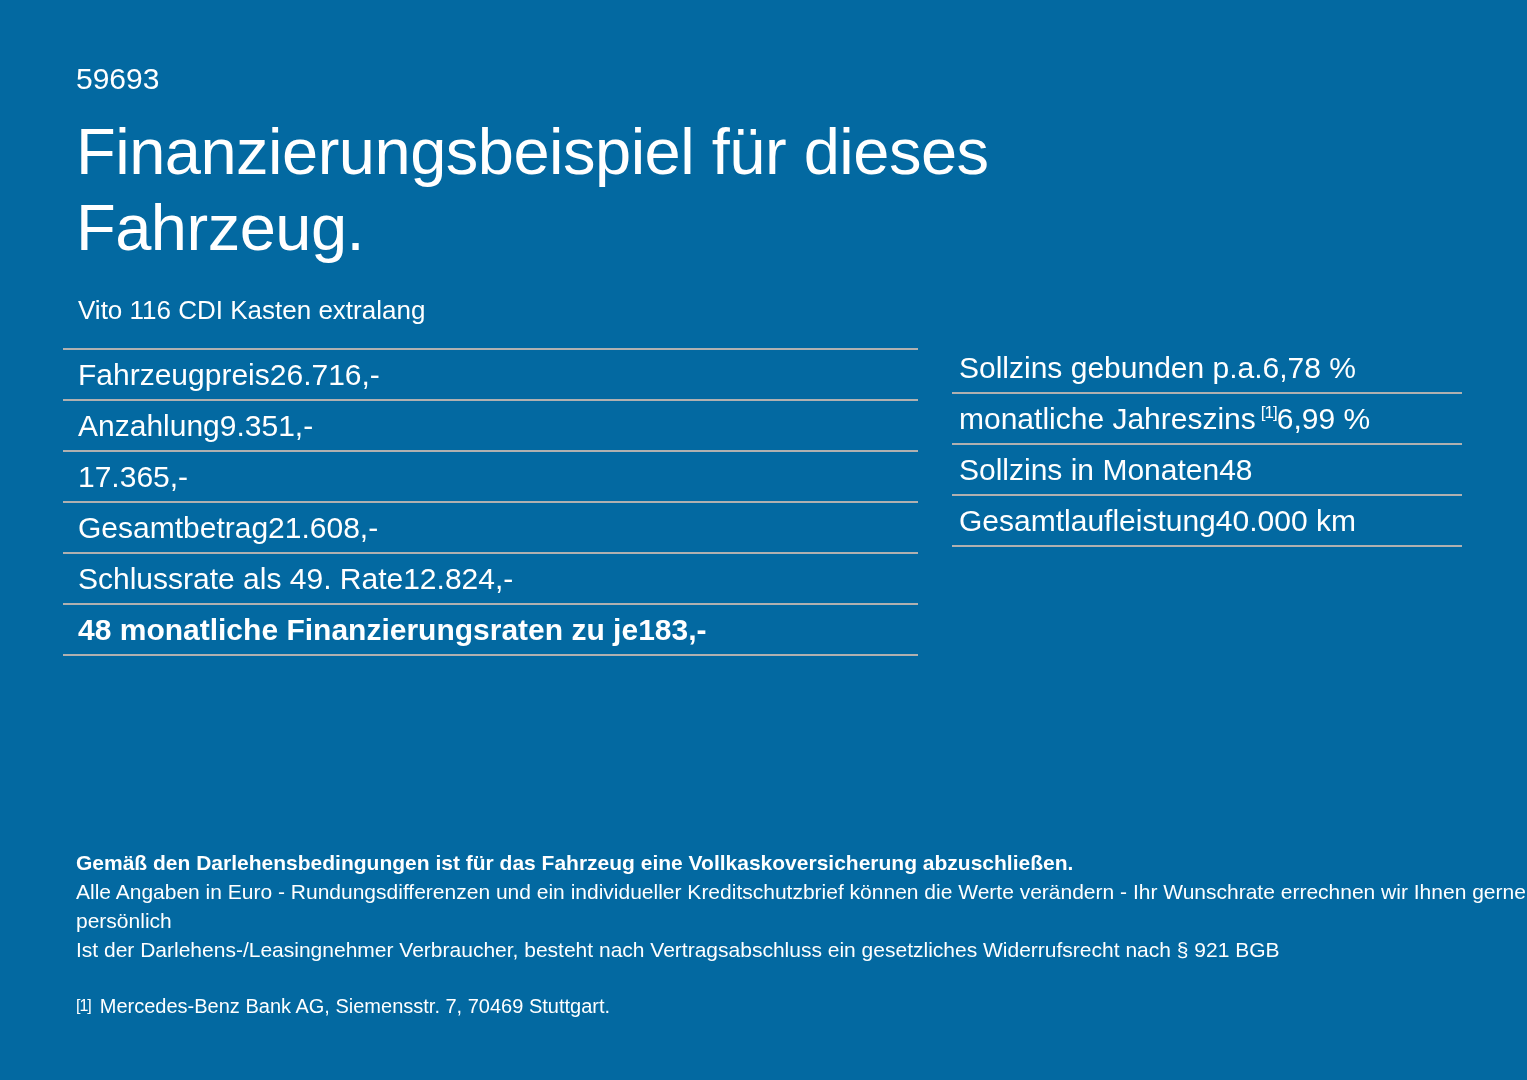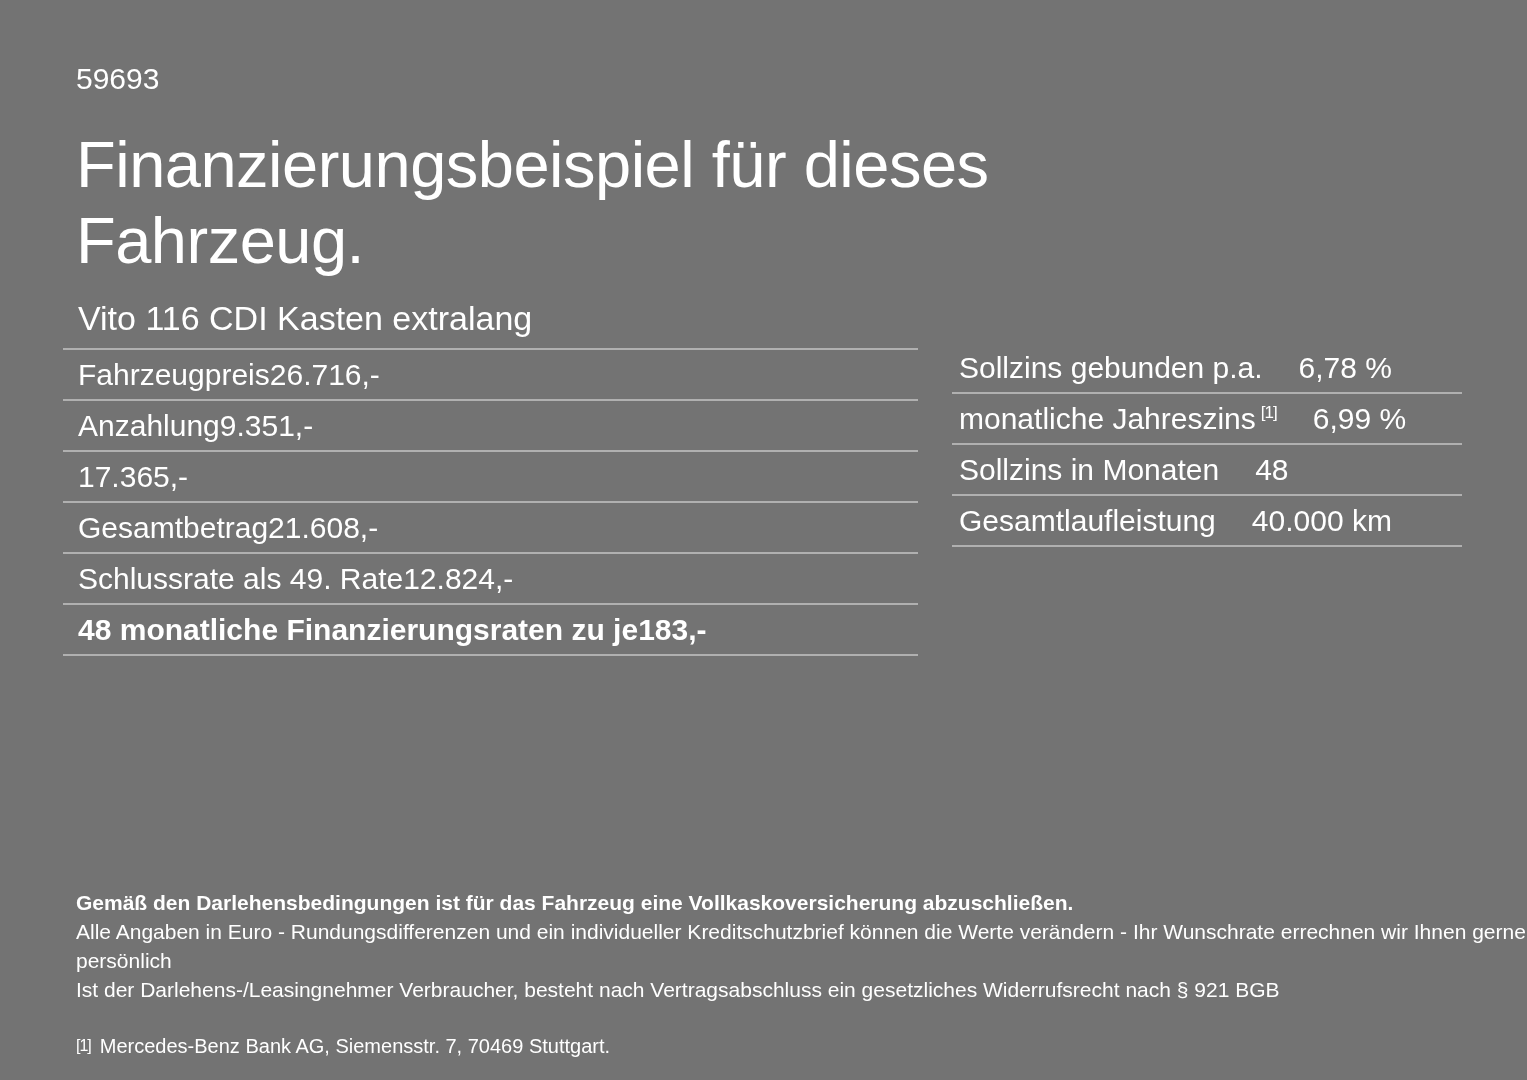--- a/index.html
+++ b/index.html
@@ -4,56 +4,56 @@
 <style>
   html, body {
     margin: 0;
     padding: 0;
     background: #000;
   }
   .page {
     position: relative;
     width: 1527px;
     height: 1080px;
-    background: #737373;
+    background: #0369a1;
     color: #ffffff;
     font-family: "Liberation Sans", sans-serif;
     overflow: hidden;
   }
   .doc-number {
     position: absolute;
     left: 76px;
     top: 62px;
     font-size: 30px;
     line-height: 34px;
     font-weight: 400;
   }
   .page-title {
     position: absolute;
     left: 76px;
-    top: 127px;
+    top: 114px;
     width: 990px;
     font-size: 65px;
     line-height: 76px;
     font-weight: 400;
     letter-spacing: -0.5px;
   }
   .finance-table {
     position: absolute;
     left: 63px;
     top: 295px;
     width: 855px;
   }
   .model-row {
     height: 46px;
     border-bottom: 2px solid #b0b0b0;
     display: flex;
-    align-items: center;
+    align-items: flex-start;
     padding: 0 13px 7px 15px;
-    font-size: 34px;
+    font-size: 26px;
     box-sizing: content-box;
   }
   .t-row {
     height: 49px;
     border-bottom: 2px solid #b0b0b0;
     display: flex;
     align-items: center;
     padding: 0 13px 0 15px;
     font-size: 30px;
     font-weight: 400;
@@ -66,39 +66,38 @@
     white-space: nowrap;
   }
   .conditions-table {
     position: absolute;
     left: 952px;
     top: 343px;
     width: 510px;
   }
   .conditions-table .t-row {
     padding: 0 6px 0 7px;
-    gap: 36px;
   }
   .label { white-space: nowrap; }
   .sup-ref {
     font-size: 17px;
     position: relative;
     top: -11px;
     margin-left: 5px;
     letter-spacing: -1px;
   }
   .disclaimer {
     position: absolute;
     left: 76px;
     top: 848px;
     font-size: 21px;
     line-height: 29px;
     font-weight: 400;
   }
-  .disclaimer .d-line1 { font-weight: 700; margin-top: 40px; }
+  .disclaimer .d-line1 { font-weight: 700; }
   .footnote {
     margin-top: 28px;
     font-size: 20px;
   }
   .footnote-marker {
     font-size: 16px;
     position: relative;
     top: -2px;
     margin-right: 9px;
     letter-spacing: -1px;

